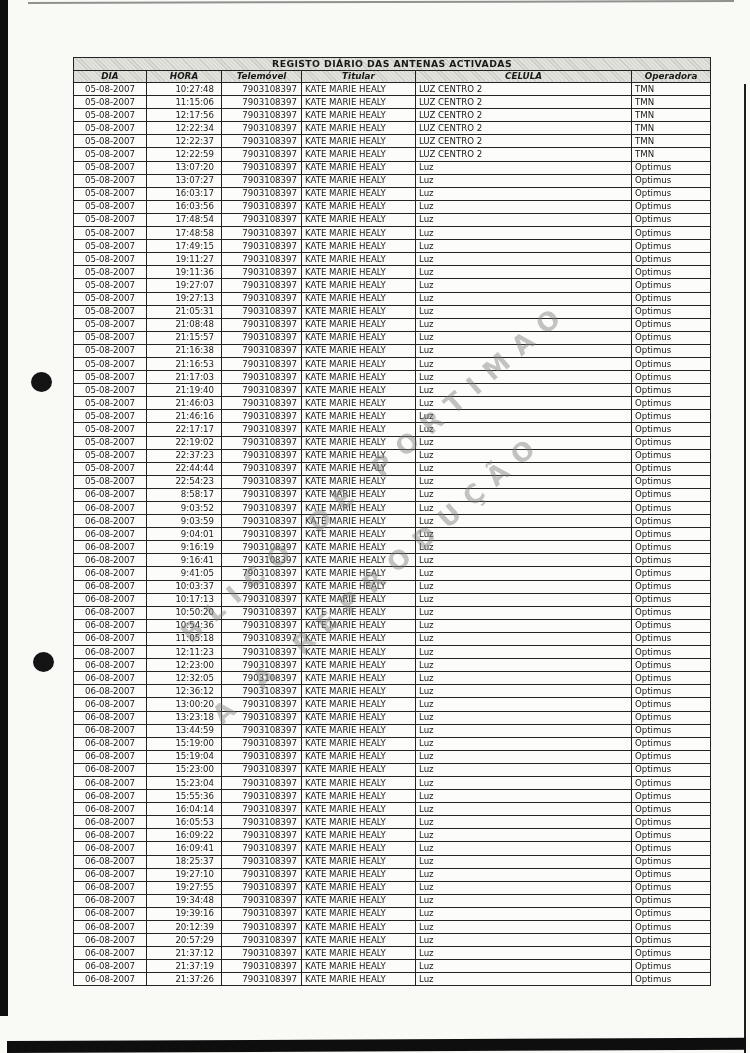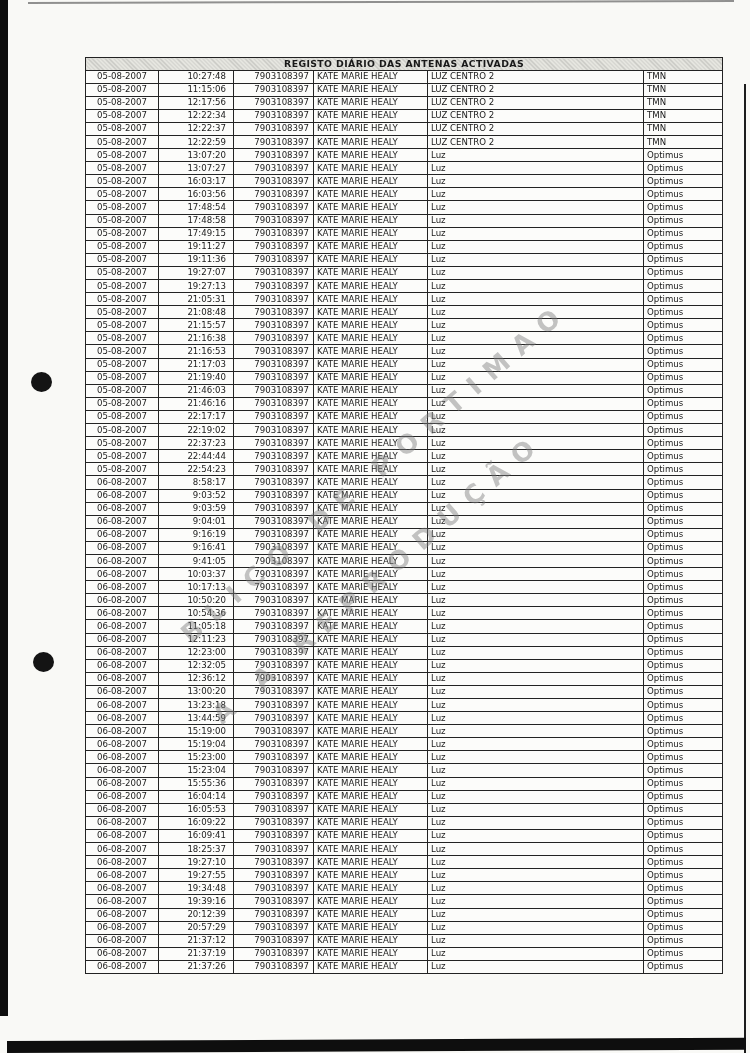--- a/index.html
+++ b/index.html
@@ -12,21 +12,21 @@
   .edge-left{position:absolute;left:0;top:0;width:8px;height:1016px;background:#0e0e0e;}
   .edge-top{position:absolute;left:28px;top:1px;width:706px;height:2px;background:#3a3a3a;opacity:.55;transform:rotate(-.15deg);}
   .edge-right{position:absolute;left:744px;top:84px;width:2px;height:969px;background:#1c1c1c;}
   .edge-bottom{position:absolute;left:7px;top:1041px;width:739px;height:12px;background:#0e0e0e;transform:rotate(-.25deg);transform-origin:left center;}
   .hole{position:absolute;width:21px;height:20px;border-radius:50%;background:#141414;}
   .hole1{left:31px;top:372px;}
   .hole2{left:33px;top:652px;}
 
   
   table{
-    position:absolute;left:85px;top:57px;width:637px;
+    position:absolute;left:73px;top:57px;width:637px;
     border-collapse:collapse;table-layout:fixed;
     background:#fcfcfa;
   }
   th,td{
     border:1px solid #232323;
     font-size:8.6px;line-height:11px;
     padding:0 3px;height:12.1px;
     white-space:nowrap;overflow:hidden;
     color:#191919;
   }
@@ -74,20 +74,28 @@
         <col style="width:75px">
         <col style="width:80px">
       <col style="width:114px">
         <col style="width:216px">
         <col style="width:79px">
     </colgroup>
     <thead>
       <tr class="title-row">
         <th class="band" colspan="6">REGISTO DIÁRIO DAS ANTENAS ACTIVADAS</th>
       </tr>
+      <tr class="header-row" id="header-row">
+          <th class="band col0">DIA</th>
+          <th class="band col1">HORA</th>
+          <th class="band col2">Telemóvel</th>
+          <th class="band col3">Titular</th>
+          <th class="band col4">CELULA</th>
+          <th class="band col5">Operadora</th>
+        </tr>
     </thead>
     <tbody id="table-body">
         <tr>
           <td class="col0">05-08-2007</td>
           <td class="col1">10:27:48</td>
           <td class="col2">7903108397</td>
           <td class="col3">KATE MARIE HEALY</td>
           <td class="col4">LUZ CENTRO 2</td>
           <td class="col5">TMN</td>
         </tr>

